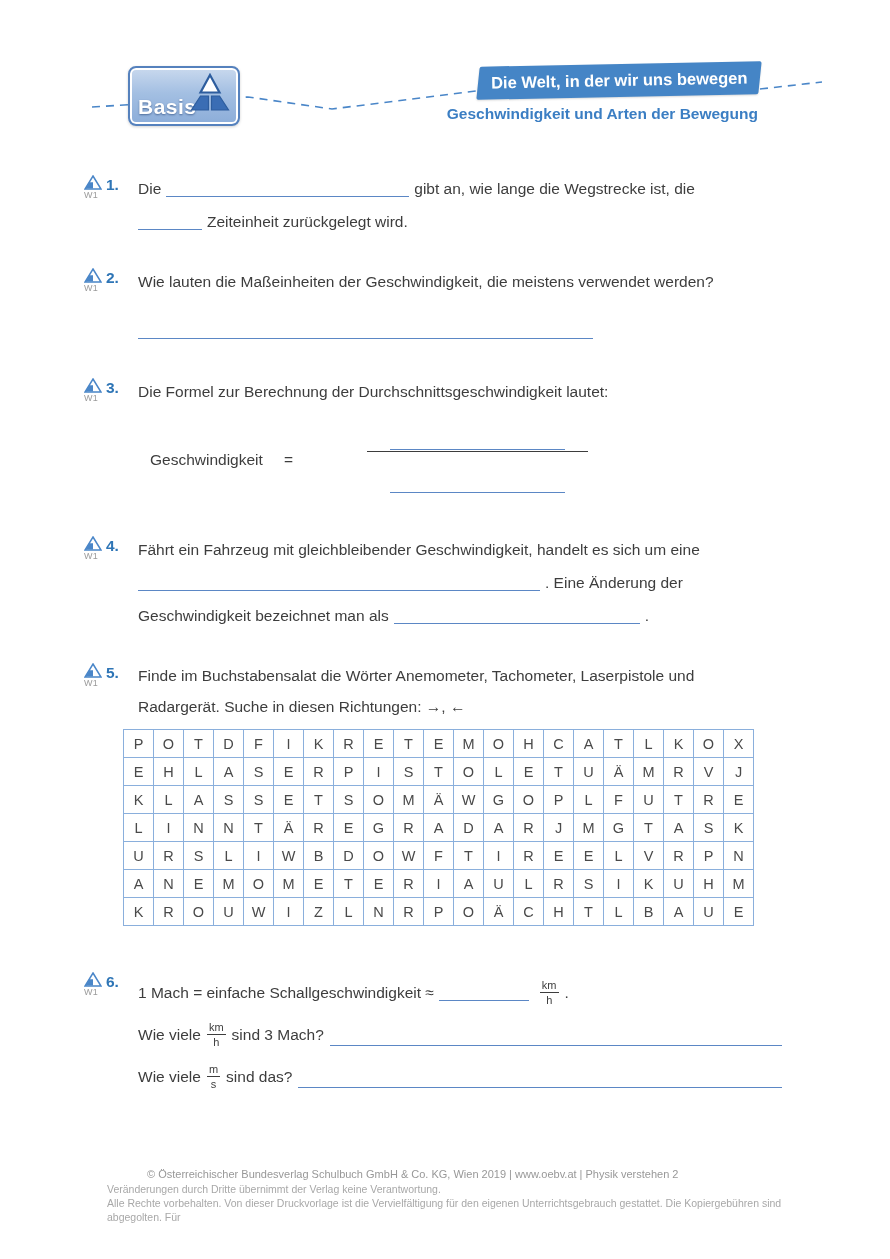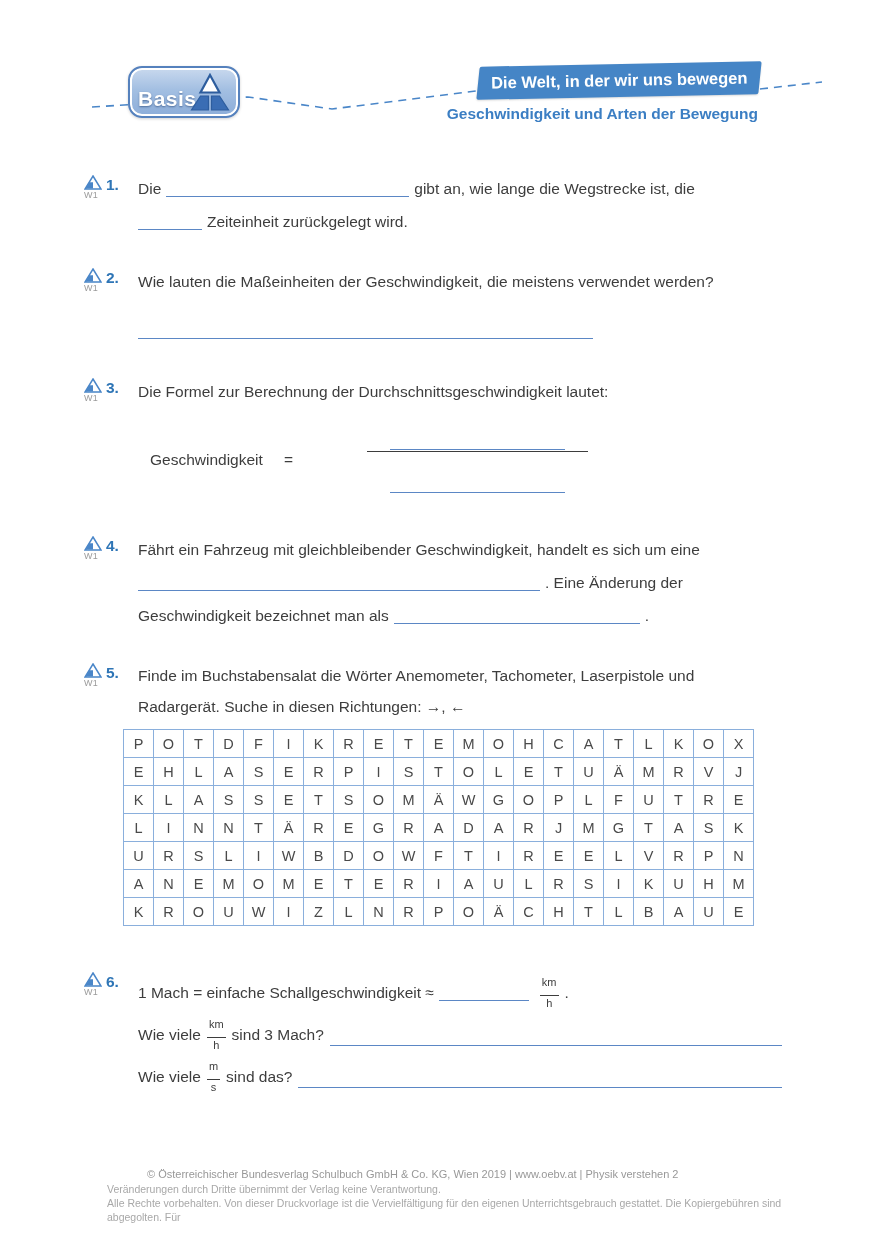--- a/index.html
+++ b/index.html
@@ -4,22 +4,22 @@
 <style>
   html,body { margin:0; padding:0; background:#e8e8e8; }
   .page {
     position:relative; width:890px; height:1259px; margin:0 auto;
     background:#ffffff; overflow:hidden;
     font-family:"Liberation Sans", sans-serif; color:#3d3d3d;
   }
   
   .connector { position:absolute; left:0; top:0; z-index:1; }
   .badge {
-    position:absolute; left:128px; top:66px; width:112px; height:52px; z-index:2;
-    border-radius:14px; border:2px solid #5581bd;
+    position:absolute; left:128px; top:66px; width:112px; height:60px; z-index:2;
+    border-radius:8px; border:2px solid #5581bd;
     background:linear-gradient(180deg,#c9d9ee 0%,#a3bfe2 45%,#8cadd9 100%);
     box-shadow:inset 0 0 0 2px #ffffff, 0 1px 3px rgba(0,0,0,.18);
     display:flex; align-items:flex-end; padding:4px 6px 6px 8px; box-sizing:border-box;
   }
   .badge-label {
     color:#ffffff; font-weight:bold; font-size:21px; letter-spacing:.5px;
     text-shadow:0 1px 2px rgba(40,70,120,.65); line-height:22px;
   }
   .badge-pyramid { position:absolute; right:5px; top:5px; }
   .banner {
@@ -60,21 +60,21 @@
     position:absolute; left:123px; top:729px; border-collapse:collapse;
   }
   .letter-grid td {
     width:29px; height:27px; border:1.3px solid #8aafdc;
     text-align:center; vertical-align:middle;
     font-size:14.5px; color:#4a4a4a; padding:0;
   }
   
   .q6-line { display:flex; align-items:center; height:37px; margin-top:5px; white-space:nowrap; }
   .ufrac { display:inline-flex; flex-direction:column; align-items:center; font-size:11px; line-height:12px; margin:0 6px; color:#3d3d3d; }
-  .ufrac-num { border-bottom:1.3px solid #3d3d3d; padding:0 2px 7px; }
+  .ufrac-num { border-bottom:1.3px solid #3d3d3d; padding:0 2px 1px; }
   .ufrac-den { padding-top:1px; }
   .blank-flex { flex:1; height:15px; border-bottom:1.7px solid #5b87c5; margin:6px 2px 0 6px; }
   
   .footer { position:absolute; left:107px; top:1167px; width:700px; }
   .footer-line1 { font-size:11px; color:#989898; line-height:15px;margin-left:40px; }
   .footer-line2 { font-size:10.5px; color:#a8a8a8; line-height:14px; }
 </style>
 </head>
 <body>
 

